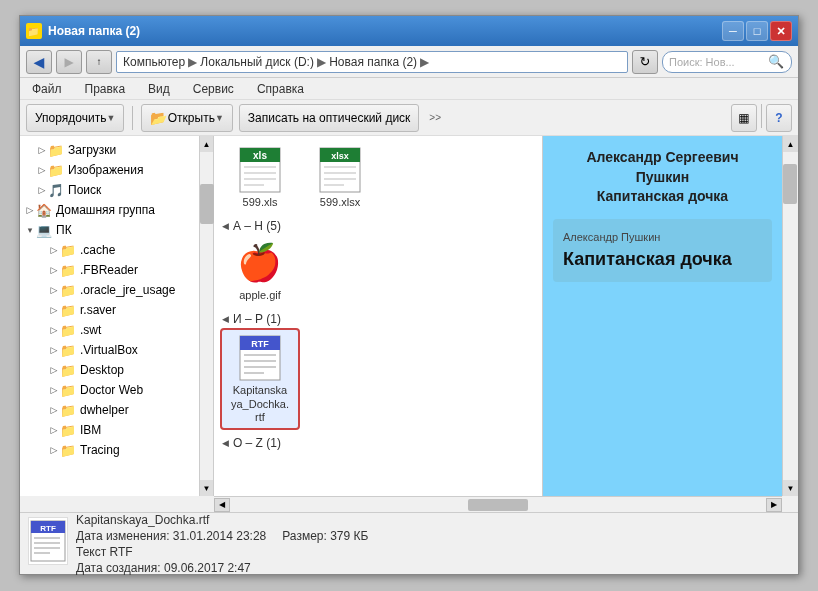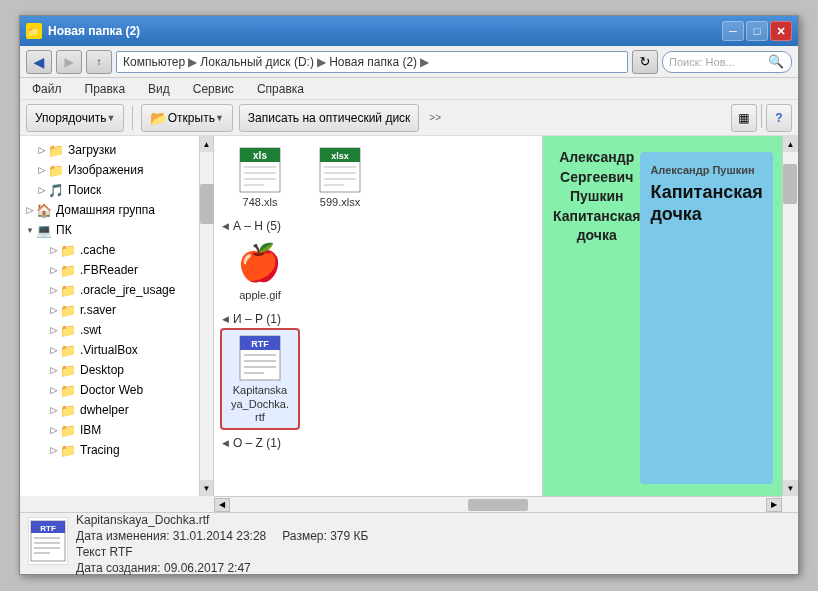--- a/index.html
+++ b/index.html
@@ -231,24 +231,24 @@
       font-size: 11px;
       color: #333;
       margin-top: 2px;
       word-break: break-word;
       line-height: 1.2;
     }
 
     
     .preview-panel {
       width: 240px;
-      background: #86efac;
+      background: #7dd3fc;
       border-left: 1px solid #ccc;
       display: flex;
-      flex-direction: row;
+      flex-direction: column;
       padding: 12px 10px;
     }
     .preview-title {
       font-size: 14px;
       font-weight: bold;
       text-align: center;
       color: #222;
       margin-bottom: 8px;
       line-height: 1.4;
     }
@@ -263,21 +263,20 @@
     .book-cover {
       background: #7bc8e8;
       border-radius: 4px;
       padding: 12px 10px;
       margin-top: 4px;
     }
     .book-author {
       font-size: 11px;
       color: #444;
       margin-bottom: 6px;
-      font-weight: bold;
     }
     .book-title-big {
       font-size: 18px;
       font-weight: bold;
       color: #111;
       line-height: 1.2;
     }
     .scrollbar-v {
       width: 16px;
       background: #f0f0f0;
@@ -492,21 +491,21 @@
             <svg width="44" height="48">
               <rect x="2" y="2" width="40" height="44" fill="white" stroke="#999" stroke-width="1"></rect>
               <rect x="2" y="2" width="40" height="14" fill="#1e7e34"></rect>
               <text x="22" y="13" text-anchor="middle" fill="white" font-size="10" font-weight="bold">xls</text>
               <rect x="6" y="20" width="32" height="2" fill="#ddd"></rect>
               <rect x="6" y="26" width="32" height="2" fill="#ddd"></rect>
               <rect x="6" y="32" width="32" height="2" fill="#ddd"></rect>
               <rect x="6" y="38" width="20" height="2" fill="#ddd"></rect>
             </svg>
           </div>
-          <span class="file-name">748.xls</span>
+          <span class="file-name">599.xls</span>
         </div>
         <div class="file-item">
           <div class="file-icon-img">
             <svg width="44" height="48">
               <rect x="2" y="2" width="40" height="44" fill="white" stroke="#999" stroke-width="1"></rect>
               <rect x="2" y="2" width="40" height="14" fill="#1e7e34"></rect>
               <text x="22" y="13" text-anchor="middle" fill="white" font-size="9" font-weight="bold">xlsx</text>
               <rect x="6" y="20" width="32" height="2" fill="#ddd"></rect>
               <rect x="6" y="26" width="32" height="2" fill="#ddd"></rect>
               <rect x="6" y="32" width="32" height="2" fill="#ddd"></rect>

